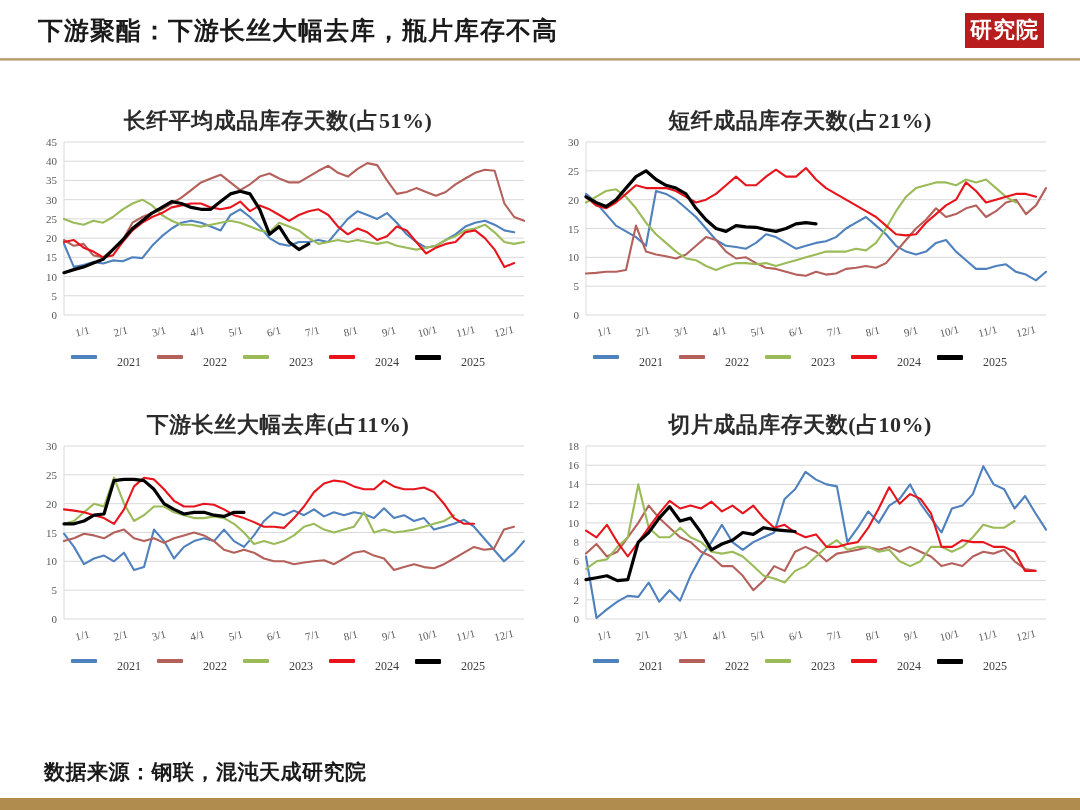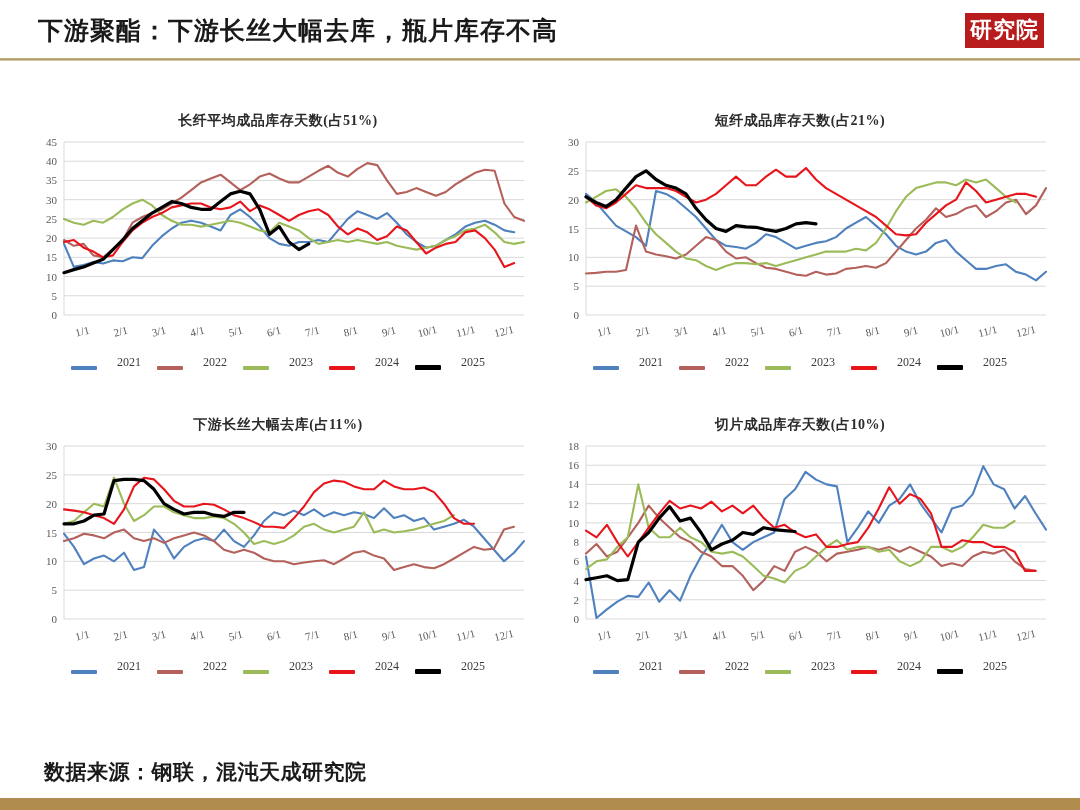--- a/index.html
+++ b/index.html
@@ -42,32 +42,32 @@
 
   
   .charts{position:absolute;left:0;top:72px;width:1080px;height:640px;}
   .chart-cell{position:absolute;width:520px;height:320px;}
   .cell-1{left:18px;top:36px;}
   .cell-2{left:540px;top:36px;}
   .cell-3{left:18px;top:340px;}
   .cell-4{left:540px;top:340px;}
 
   .chart-title{
-    text-align:center;font-size:14px;color:#2b2b2b;font-weight:bold;
+    text-align:center;font-size:22px;color:#2b2b2b;font-weight:bold;
     font-family:"Liberation Serif","DejaVu Serif",serif;
     height:26px;line-height:26px;letter-spacing:.5px;
   }
   .plot-wrap{position:relative;width:520px;height:215px;}
   .plot-svg{display:block;}
 
   .legend{
     display:flex;justify-content:center;align-items:center;
     gap:16px;margin-top:4px;height:18px;
   }
-  .legend-item{display:flex;align-items:flex-end;gap:20px;}
+  .legend-item{display:flex;align-items:flex-start;gap:20px;}
   .legend-swatch{display:block;width:26px;height:4px;border-radius:1px;}
   .legend-label{font-size:12px;color:#3c3c3c;font-family:"Liberation Serif","DejaVu Serif",serif;}
 
   
   .footer-source{
     position:absolute;left:44px;top:758px;
     font-size:21px;color:#1a1a1a;font-weight:bold;letter-spacing:.5px;
     font-family:"Liberation Serif","DejaVu Serif",serif;
   }
   .footer-bar{

